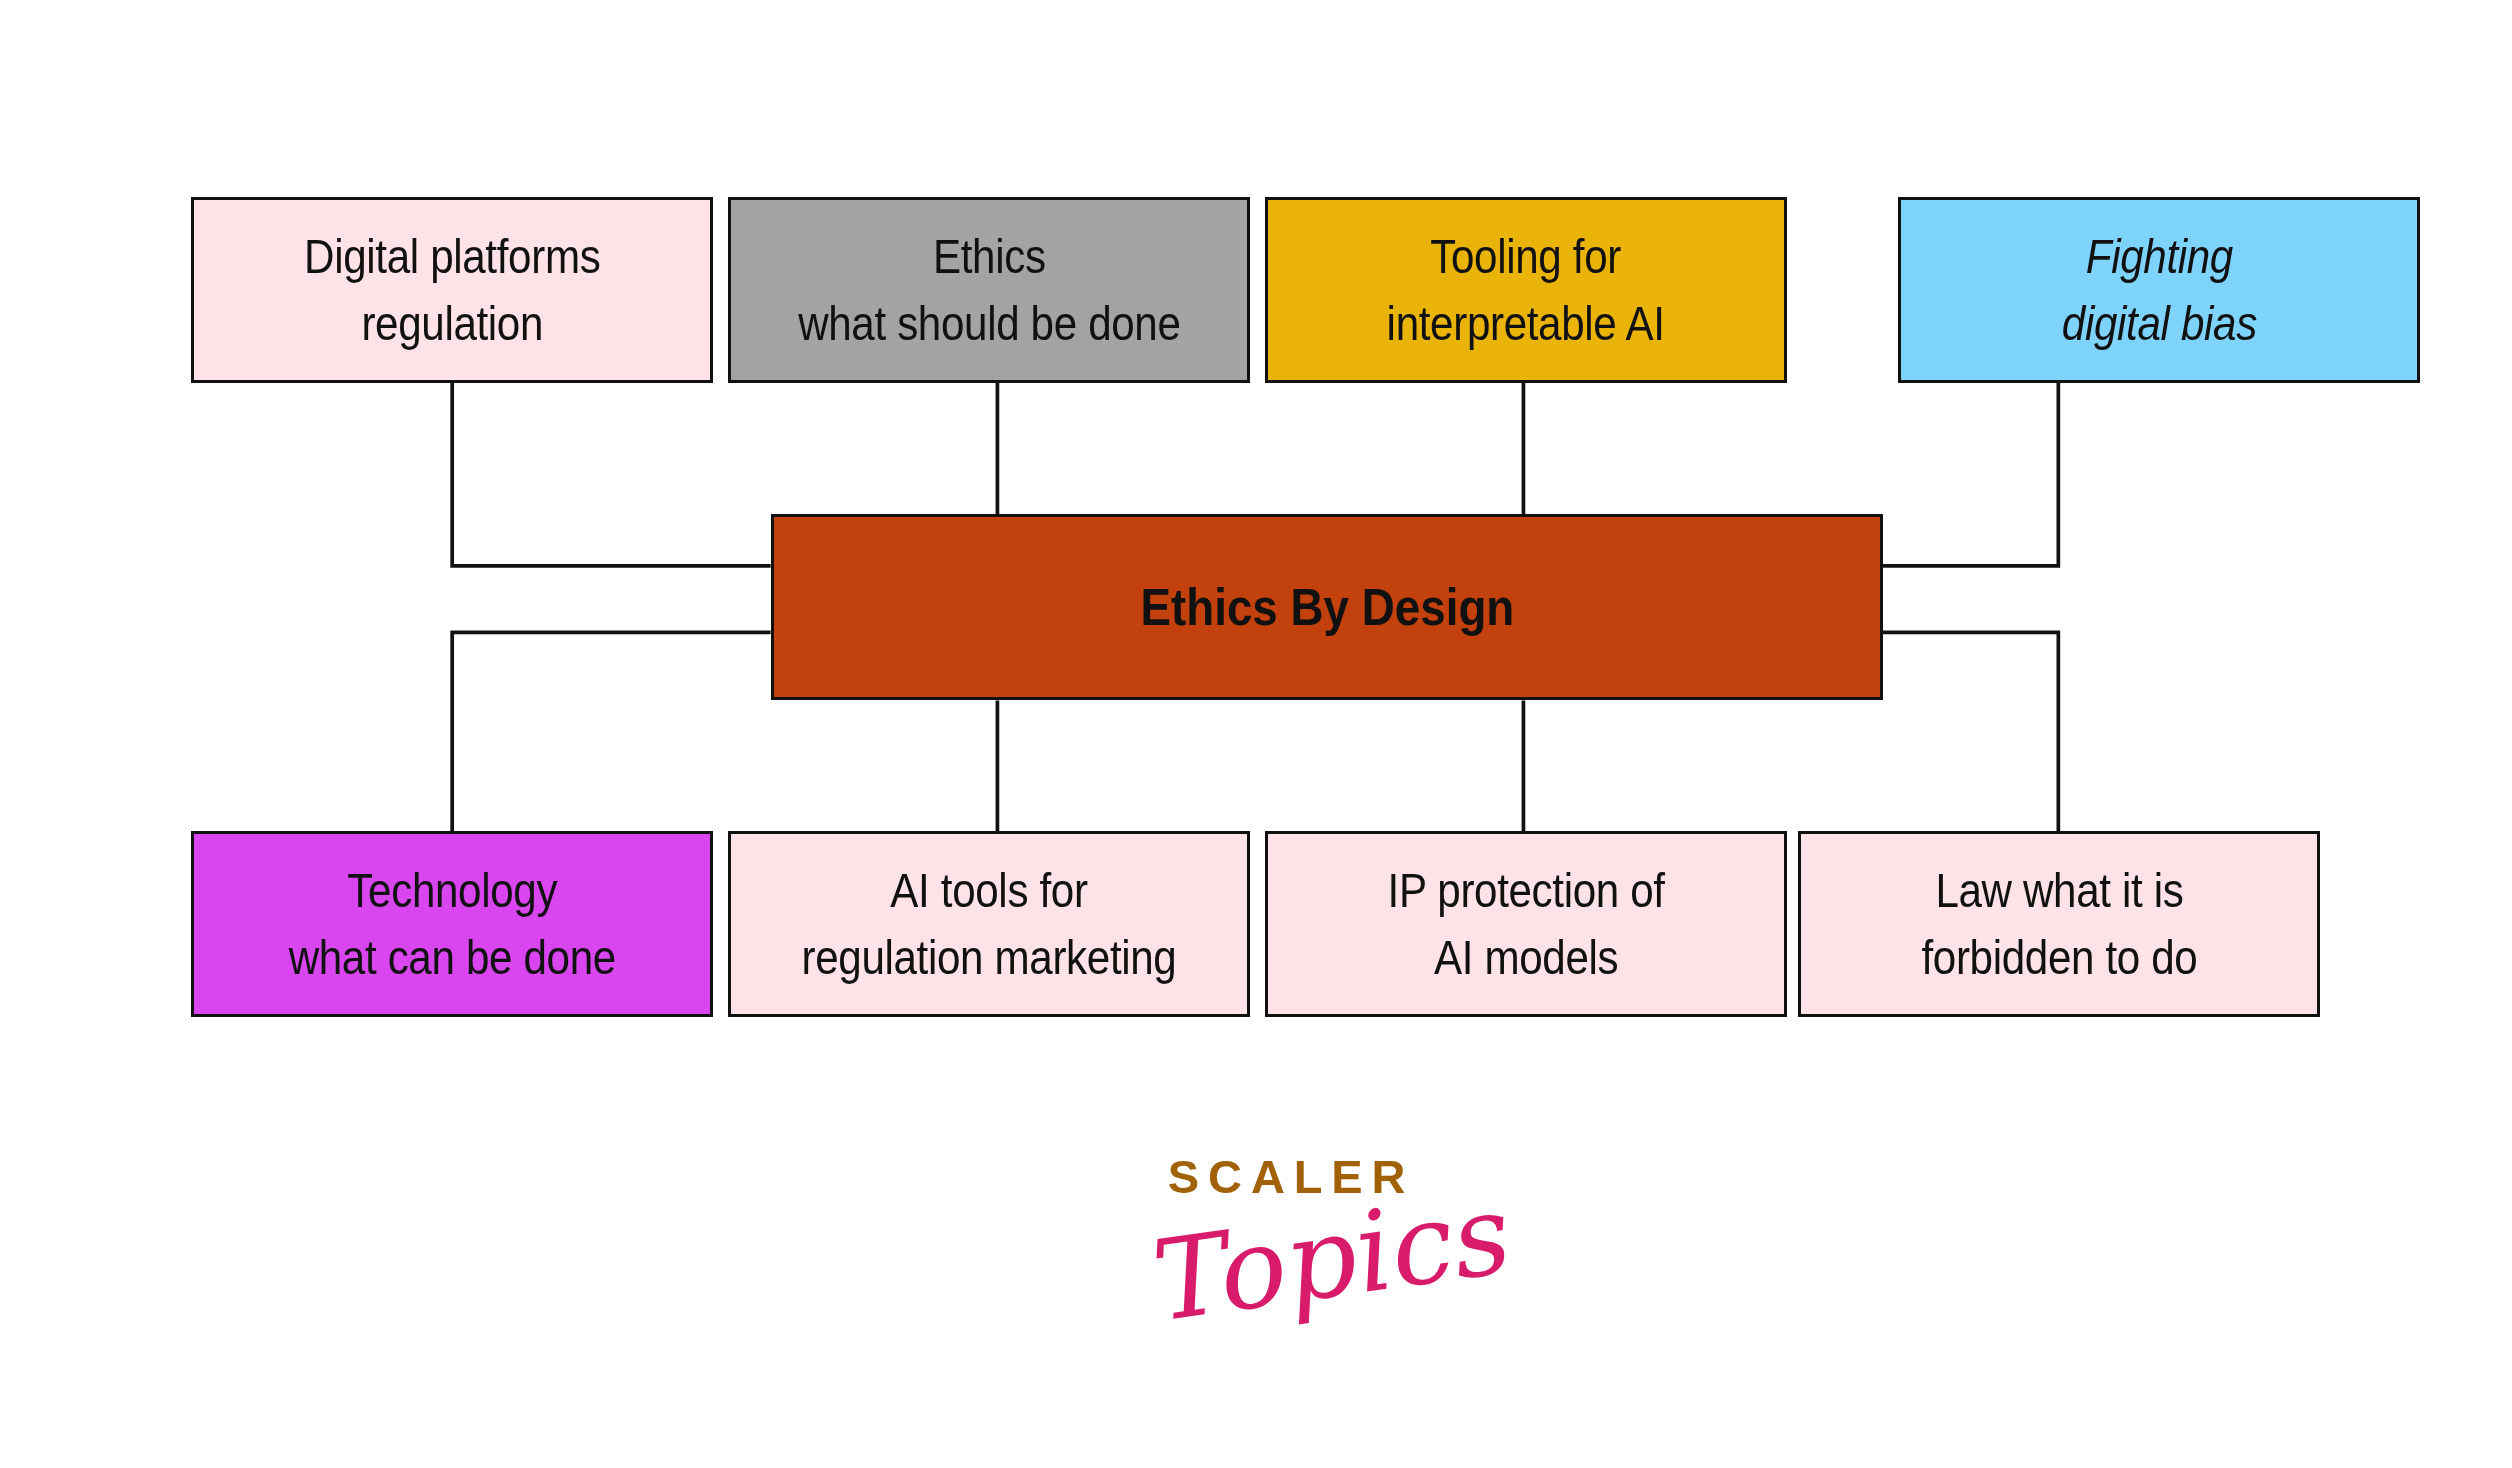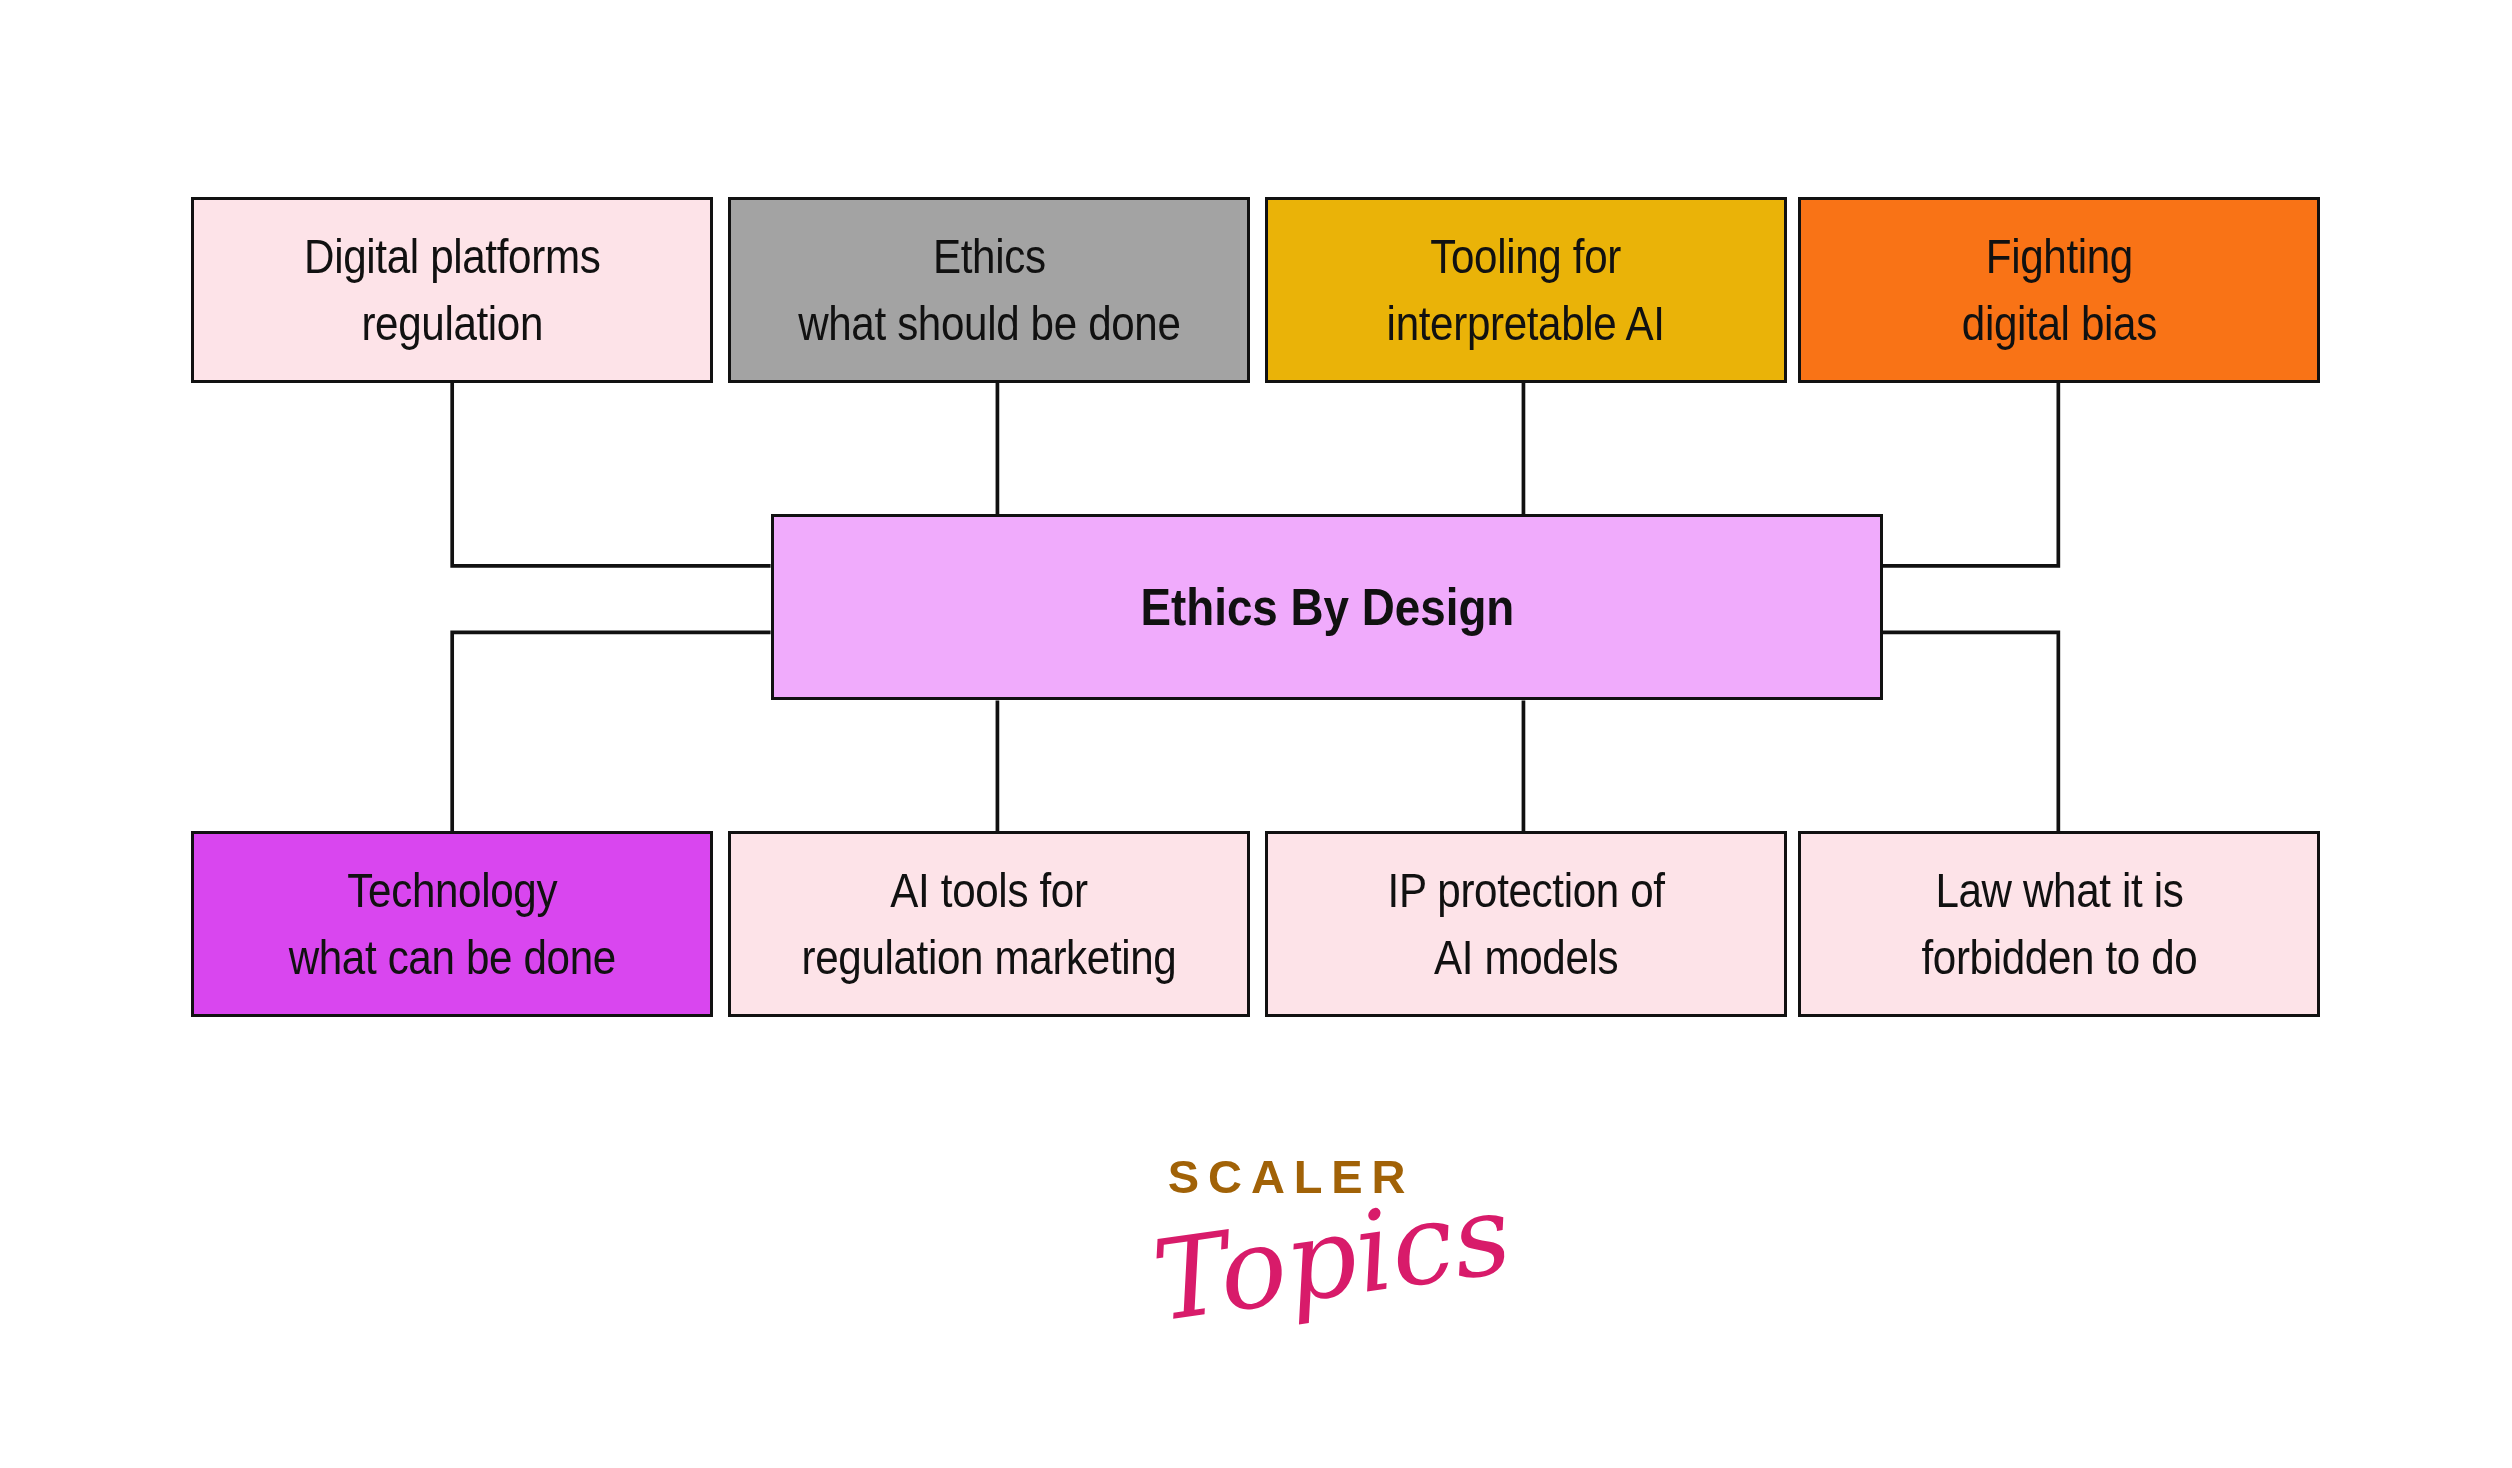--- a/index.html
+++ b/index.html
@@ -42,26 +42,26 @@
 regulation</span>
 </div>
 <div class="node leaf" style="left: 728px; top: 197px; background: #a3a3a3;">
   <span class="label">Ethics
 what should be done</span>
 </div>
 <div class="node leaf" style="left: 1265px; top: 197px; background: #eab308;">
   <span class="label">Tooling for
 interpretable AI</span>
 </div>
-<div class="node leaf" style="left: 1798px; top: 197px; background: #f97316;">
+<div class="node leaf" style="left: 1898px; top: 197px; background: #7dd3fc; font-style: italic;">
   <span class="label">Fighting
 digital bias</span>
 </div>
 
-<div class="node center" style="background: #f0abfc;">
+<div class="node center" style="background: #c2410c;">
   <span class="label">Ethics By Design</span>
 </div>
 
 <div class="node leaf" style="left: 191px; top: 831px; background: #d946ef;">
   <span class="label">Technology
 what can be done</span>
 </div>
 <div class="node leaf" style="left: 728px; top: 831px; background: rgb(253, 227, 232);">
   <span class="label">AI tools for
 regulation marketing</span>

